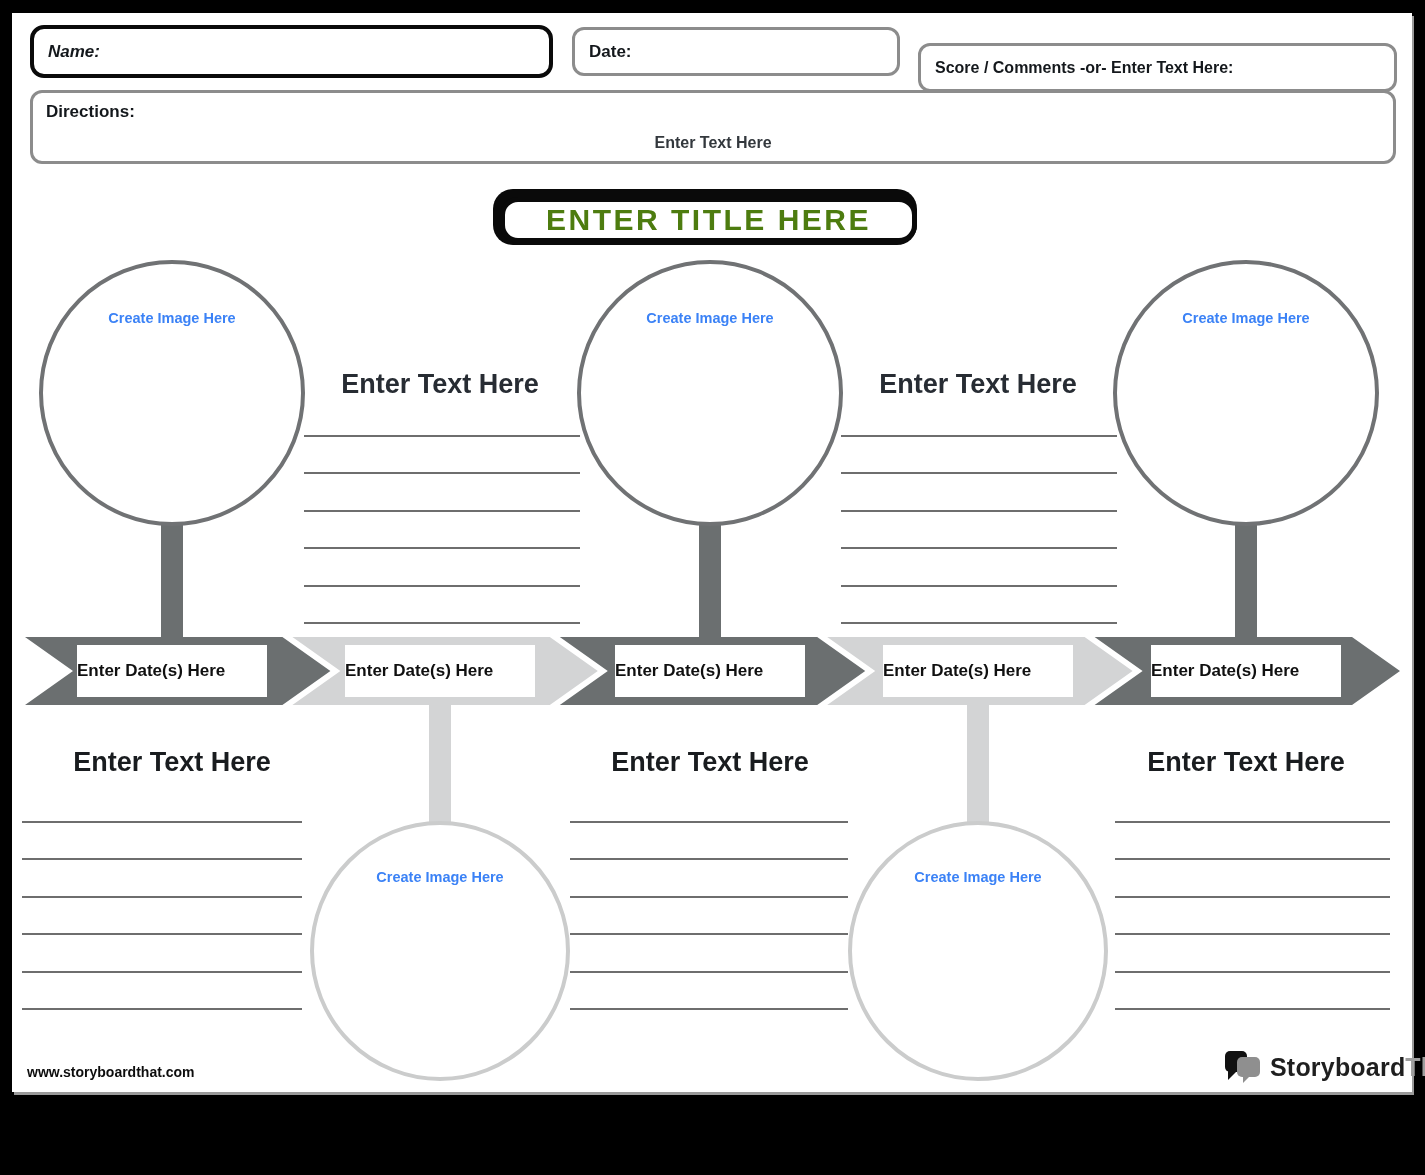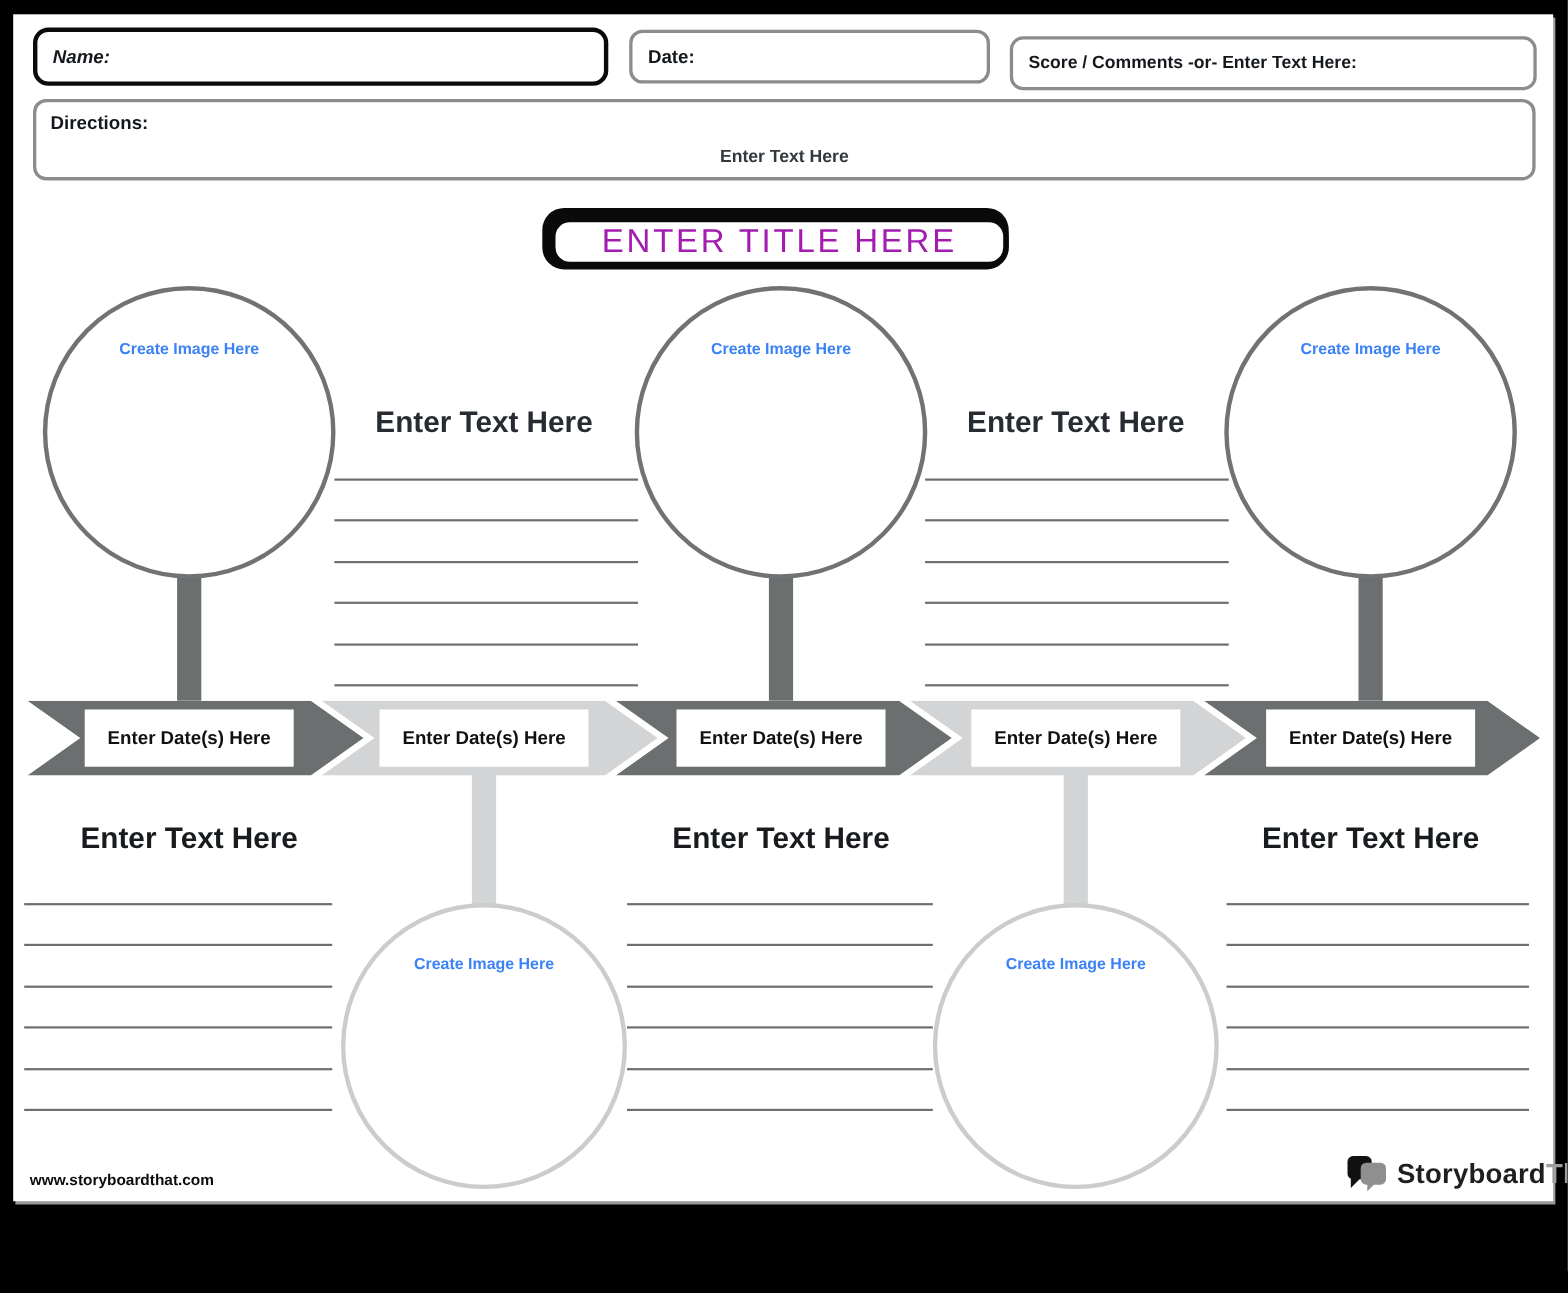--- a/index.html
+++ b/index.html
@@ -7,34 +7,34 @@
           font-family:"Liberation Sans",sans-serif;}
   #page{position:absolute;left:12px;top:13px;width:1400px;height:1079px;background:#fff;
         box-shadow:2px 3px 0 #9a9a9a;}
 
   
   .hbox{position:absolute;background:#fff;border:3px solid #8c8c8c;border-radius:12px;box-sizing:border-box;}
   .hbox-label{position:absolute;left:14px;top:50%;transform:translateY(-50%);
               font-weight:bold;font-size:17px;color:#14181c;white-space:nowrap;}
   #name-box{left:18px;top:12px;width:523px;height:53px;border:4px solid #0a0a0a;border-radius:14px;font-style:italic;}
   #date-box{left:560px;top:14px;width:328px;height:49px;}
-  #score-box{left:906px;top:20px;width:479px;height:49px;}
+  #score-box{left:906px;top:30px;width:479px;height:49px;}
   #score-box .hbox-label{font-size:16px;}
   #directions-box{left:18px;top:77px;width:1366px;height:74px;}
   #directions-label{position:absolute;left:13px;top:9px;font-weight:bold;font-size:17px;color:#14181c;}
   #directions-text{position:absolute;left:0;right:0;top:41px;text-align:center;
                    font-weight:bold;font-size:16px;color:#33383d;}
 
   
   #title-wrap{position:absolute;left:481px;top:176px;width:424px;height:56px;}
   #title-back{position:absolute;left:0;top:0;width:424px;height:56px;background:#0a0a0a;border-radius:20px;}
   #title-box{position:absolute;left:7px;top:8px;width:417px;height:46px;background:#fff;
              border:5px solid #0a0a0a;border-radius:18px;box-sizing:border-box;
              display:flex;align-items:center;justify-content:center;}
-  #title-text{font-weight:normal;font-size:30px;letter-spacing:2.5px;color:#a21caf;white-space:nowrap;}
+  #title-text{font-weight:bold;font-size:30px;letter-spacing:2.5px;color:#4d7c0f;white-space:nowrap;}
 
   
   .stem{position:absolute;width:22px;}
   .stem.dark{background:#6b6f70;}
   .stem.light{background:#d3d4d5;}
   .circle{position:absolute;background:#fff;border-radius:50%;box-sizing:border-box;}
   .circle.dark{border:4px solid #707274;}
   .circle.light{border:4px solid #cbcccc;}
   .circle-label{position:absolute;left:0;right:0;text-align:center;
                 font-weight:bold;font-size:14.5px;color:#3b82f6;}
@@ -43,21 +43,21 @@
 
   
   .section-heading{position:absolute;width:300px;text-align:center;font-weight:bold;
                    font-size:27px;color:#272c33;}
   .section-heading.lower{color:#191c1f;}
   .rule{position:absolute;height:2px;background:#6e6e6e;}
 
   
   #timeline-svg{position:absolute;left:0;top:624px;width:1400px;height:68px;}
   .datebox{position:absolute;top:632px;width:190px;height:52px;background:#fff;
-           display:flex;align-items:center;justify-content:center;}
+           display:flex;align-items:center;}
   .datebox span{font-weight:bold;font-size:17px;color:#101010;white-space:nowrap;}
 
   
   #site-url{position:absolute;left:15px;top:1051px;font-weight:bold;font-size:14px;color:#0d0d0d;}
   #logo{position:absolute;left:1212px;top:1036px;display:flex;align-items:center;}
   #logo-text{font-size:25px;font-weight:600;letter-spacing:0.2px;margin-left:6px;}
   #logo-text .primary{color:#1f1f1f;}
   #logo-text .secondary{color:#9e9e9e;}
 </style>
 </head>

